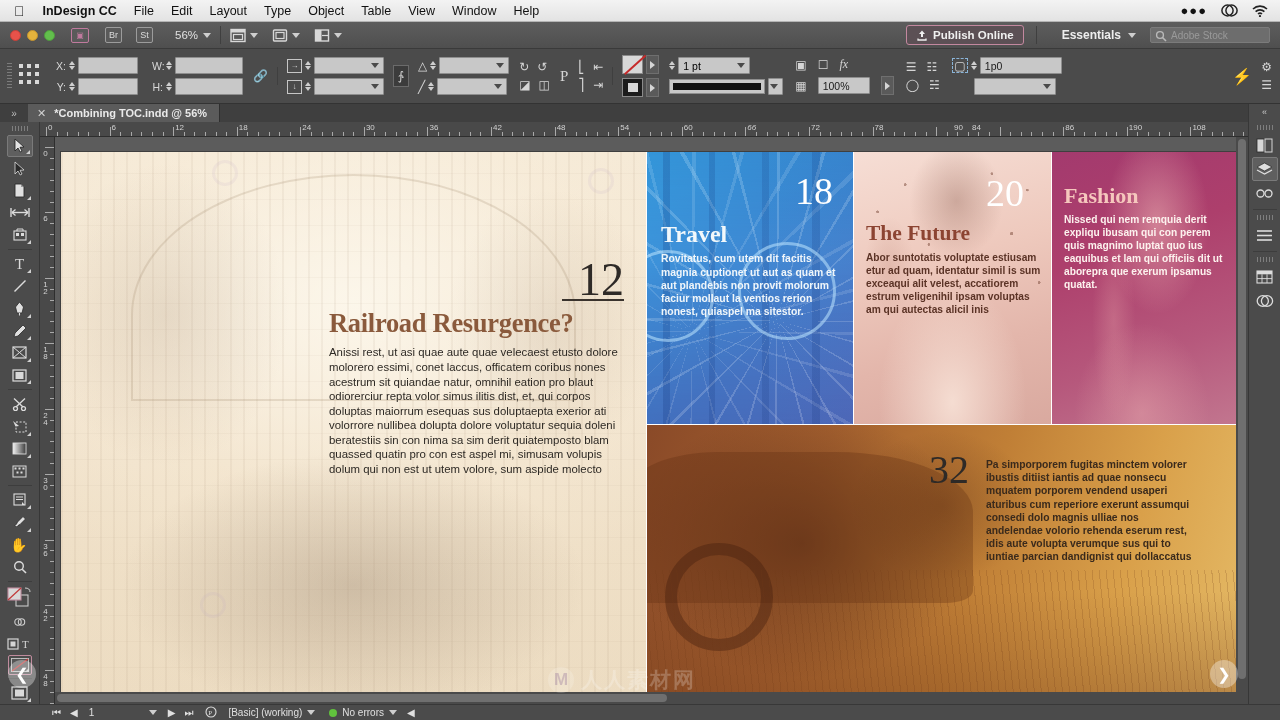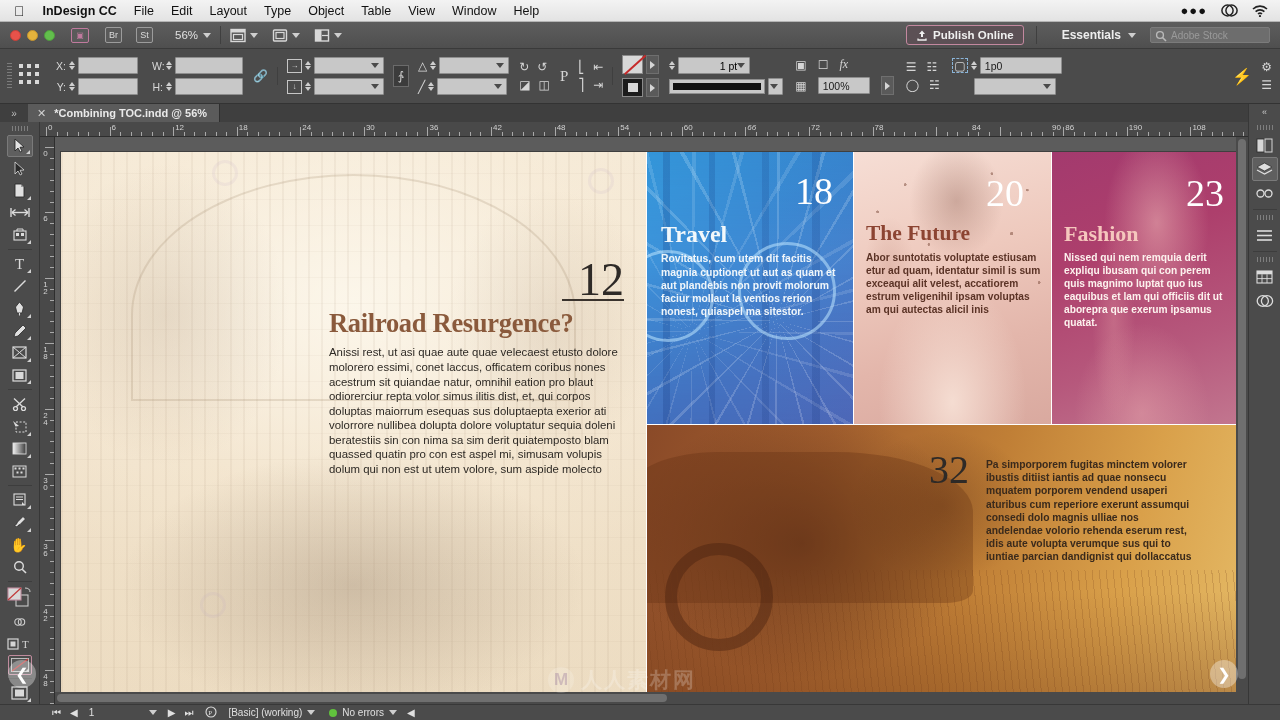--- a/index.html
+++ b/index.html
@@ -568,21 +568,21 @@
       <div class="fieldrow">
         <span class="fillsw">
             <i></i>
           </span>
         <span class="arrowbtn">
             <span class="tri"></span>
           </span>
       </div>
     </div>
 
-    <div class="col2" style="margin-left:10px;text-align:right;">
+    <div class="col2" style="margin-left:10px;">
       <div class="fieldrow">
         <span class="spin">
             <i class="up"></i>
             <i class="dn"></i>
           </span>
         <span class="dd" style="width:72px;">
           <span style="flex:1;padding-left:4px;font-size:10.5px;">1 pt</span>
           <span class="tri"></span>
         </span>
       </div>
@@ -917,21 +917,21 @@
       <div class="rtick" style="left: 874.912px; height: 4px;"></div>
       <div class="rtick" style="left: 885.509px; height: 4px;"></div>
       <div class="rtick" style="left: 896.105px; height: 9px;"></div>
       <div class="rlabel" style="left: 930px;">84</div>
       <div class="rtick" style="left: 906.702px; height: 4px;"></div>
       <div class="rtick" style="left: 917.298px; height: 4px;"></div>
       <div class="rtick" style="left: 927.895px; height: 4px;"></div>
       <div class="rtick" style="left: 938.491px; height: 4px;"></div>
       <div class="rtick" style="left: 949.088px; height: 4px;"></div>
       <div class="rtick" style="left: 959.684px; height: 9px;"></div>
-      <div class="rlabel" style="left: 1010px; text-align: center;">90</div>
+      <div class="rlabel" style="left: 912px; text-align: center;">90</div>
       <div class="rtick" style="left: 970.281px; height: 4px;"></div>
       <div class="rtick" style="left: 980.877px; height: 4px;"></div>
       <div class="rtick" style="left: 991.474px; height: 4px;"></div>
       <div class="rtick" style="left: 1002.07px; height: 4px;"></div>
       <div class="rtick" style="left: 1012.67px; height: 4px;"></div>
       <div class="rtick" style="left: 1023.26px; height: 9px;"></div>
       <div class="rlabel" style="left: 1023.26px;">86</div>
       <div class="rtick" style="left: 1033.86px; height: 4px;"></div>
       <div class="rtick" style="left: 1044.46px; height: 4px;"></div>
       <div class="rtick" style="left: 1055.05px; height: 4px;"></div>
@@ -1049,21 +1049,20 @@
         <div style="position:absolute;left:12px;top:22px;width:176px;">
           <div class="num" style="font-size:38px;color:#ffffff;text-align:right;padding-right:18px;">20</div>
           <div class="hdl" style="font-size:21.5px;color:#8c4432;margin-top:10px;">The Future</div>
           <div class="body" style="font-size:10.2px;color:#5b3326;margin-top:6px;font-weight:600;">Abor suntotatis voluptate estiusam etur ad quam, identatur simil is sum exceaqui alit velest, accatiorem estrum veligenihil ipsam voluptas am qui autectas alicil inis</div>
         </div>
       </div>
 
       <div class="blk" id="blk-fashion">
         <div class="photo"></div>
         <div style="position:absolute;left:12px;top:22px;width:168px;">
-          <div class="num" style="font-size:38px;color:#ffffff;text-align:right;padding-right:8px;">23</div>
           <div class="hdl" style="font-size:22px;color:#f5c7bd;margin-top:10px;">Fashion</div>
           <div class="body" style="font-size:10.2px;color:#fdf2ee;margin-top:6px;font-weight:600;">Nissed qui nem remquia derit expliqu ibusam qui con perem quis magnimo luptat quo ius eaquibus et lam qui officiis dit ut aborepra que exerum ipsamus quatat.</div>
         </div>
       </div>
 
       <div class="blk" id="blk-pasture">
         <div class="photo"></div>
         <div class="carbody"></div>
         <div class="carwheel"></div>
         <div class="grass"></div>

